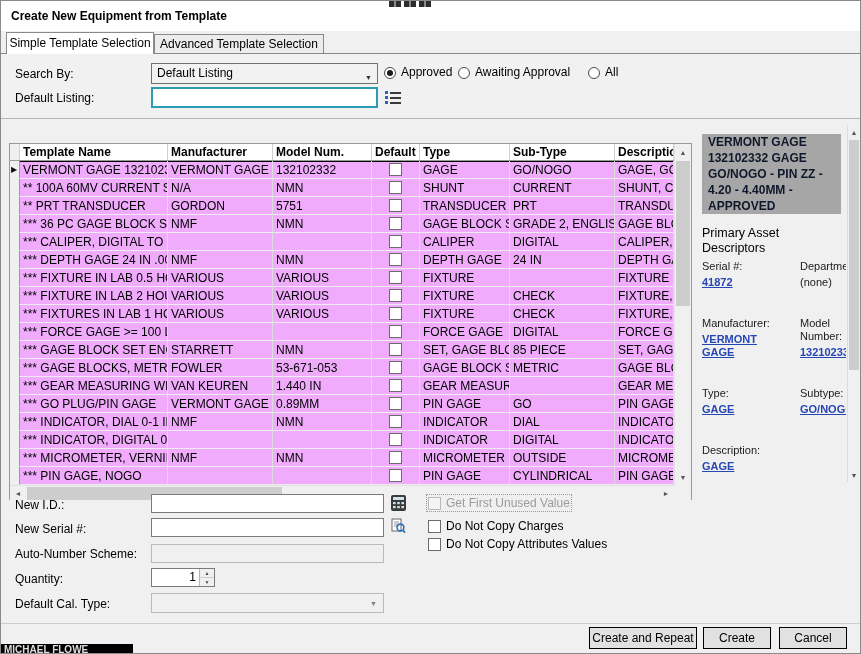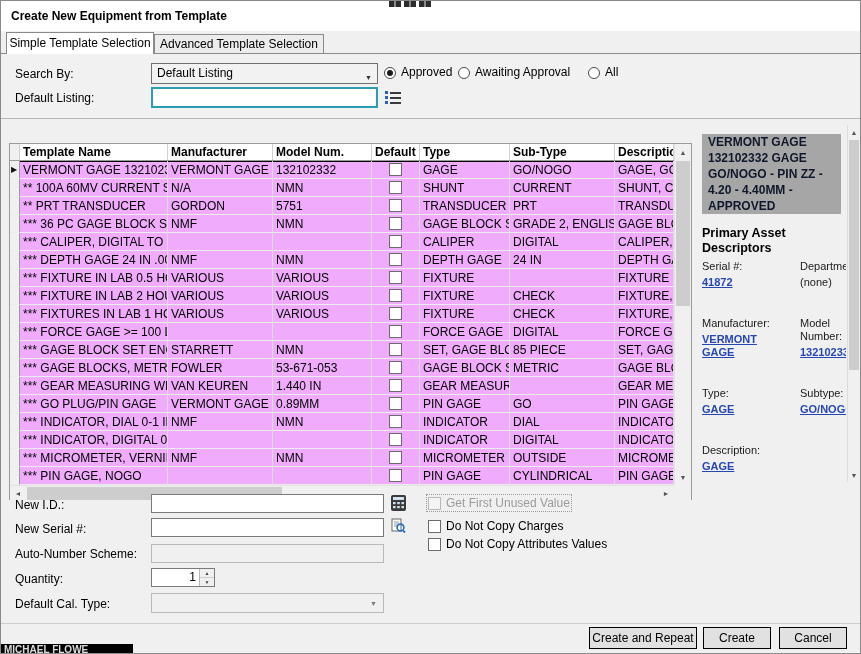--- a/index.html
+++ b/index.html
@@ -67,21 +67,21 @@
   .hscroll { position:absolute; left:0; top:341px; width:664px; height:16px; background:#f0f0f0; border-top:1px solid #e2e2e2; }
   .hscroll .left { left:0; top:0; width:16px; height:15px; }
   .hscroll .right { right:0; top:0; width:16px; height:15px; }
   .hscroll .thumb { position:absolute; left:17px; top:1px; width:255px; height:13px; background:#cdcdcd; }
   .sb-corner { position:absolute; left:664px; top:341px; width:17px; height:16px; background:#f0f0f0; }
 
   
   .preview { position:absolute; left:696px; top:124px; width:149px; height:357px; background:#f0f0f0; overflow:hidden; }
   .preview-header { margin:9px 5px 0 5px; background:#a6a6a6; color:#0f172a; font-weight:bold;
      padding:0 6px; line-height:16px; overflow-wrap:anywhere; }
-  .preview-title { margin:12px 5px 4px 5px; font-weight:bold; font-size:12.5px; line-height:15px; }
+  .preview-title { margin:12px 5px 4px 5px; font-weight:normal; font-size:12.5px; line-height:15px; }
   .pfields { margin:2px 5px 0 5px; display:grid; grid-template-columns:70px 69px; column-gap:0; row-gap:6px; font-size:11px;gap:28px; }
   .pcell { overflow-wrap:anywhere; line-height:13px; }
   .pcell.span2 { grid-column:1 / span 2; }
   .plabel { display:block; color:#1a1a1a; }
   .pvalue { display:block; color:#2646b4; font-weight:bold; text-decoration:underline; margin-top:3px; }
   .pvalue.plain { color:#1a1a1a; font-weight:normal; text-decoration:none; }
   .pscroll { position:absolute; left:846px; top:124px; width:13px; height:357px; background:#f0f0f0; border-left:1px solid #dcdcdc; }
   .pscroll .up { left:0; top:0; width:12px; height:14px; }
   .pscroll .down { left:0; bottom:0; width:12px; height:14px; }
   .pscroll .thumb { position:absolute; left:1px; top:15px; width:10px; height:230px; background:#cdcdcd; }

